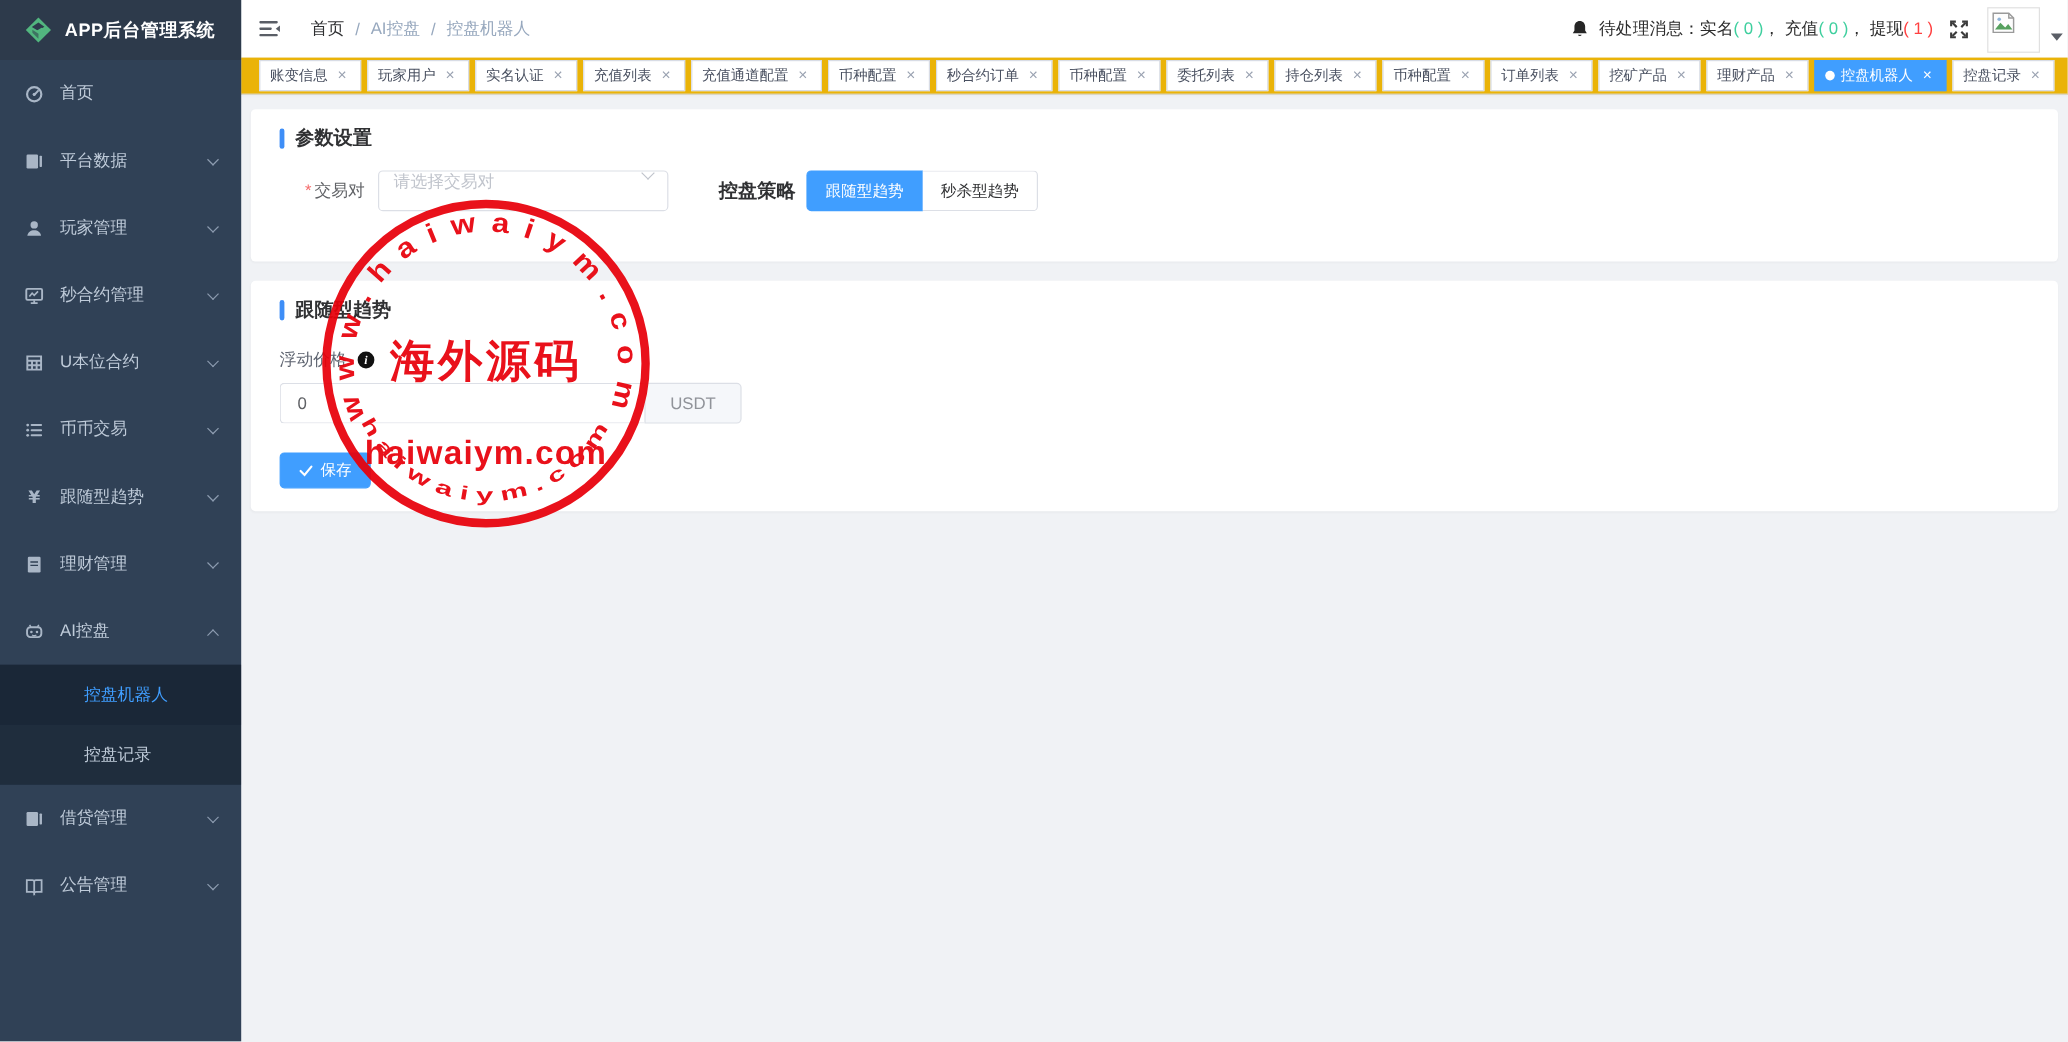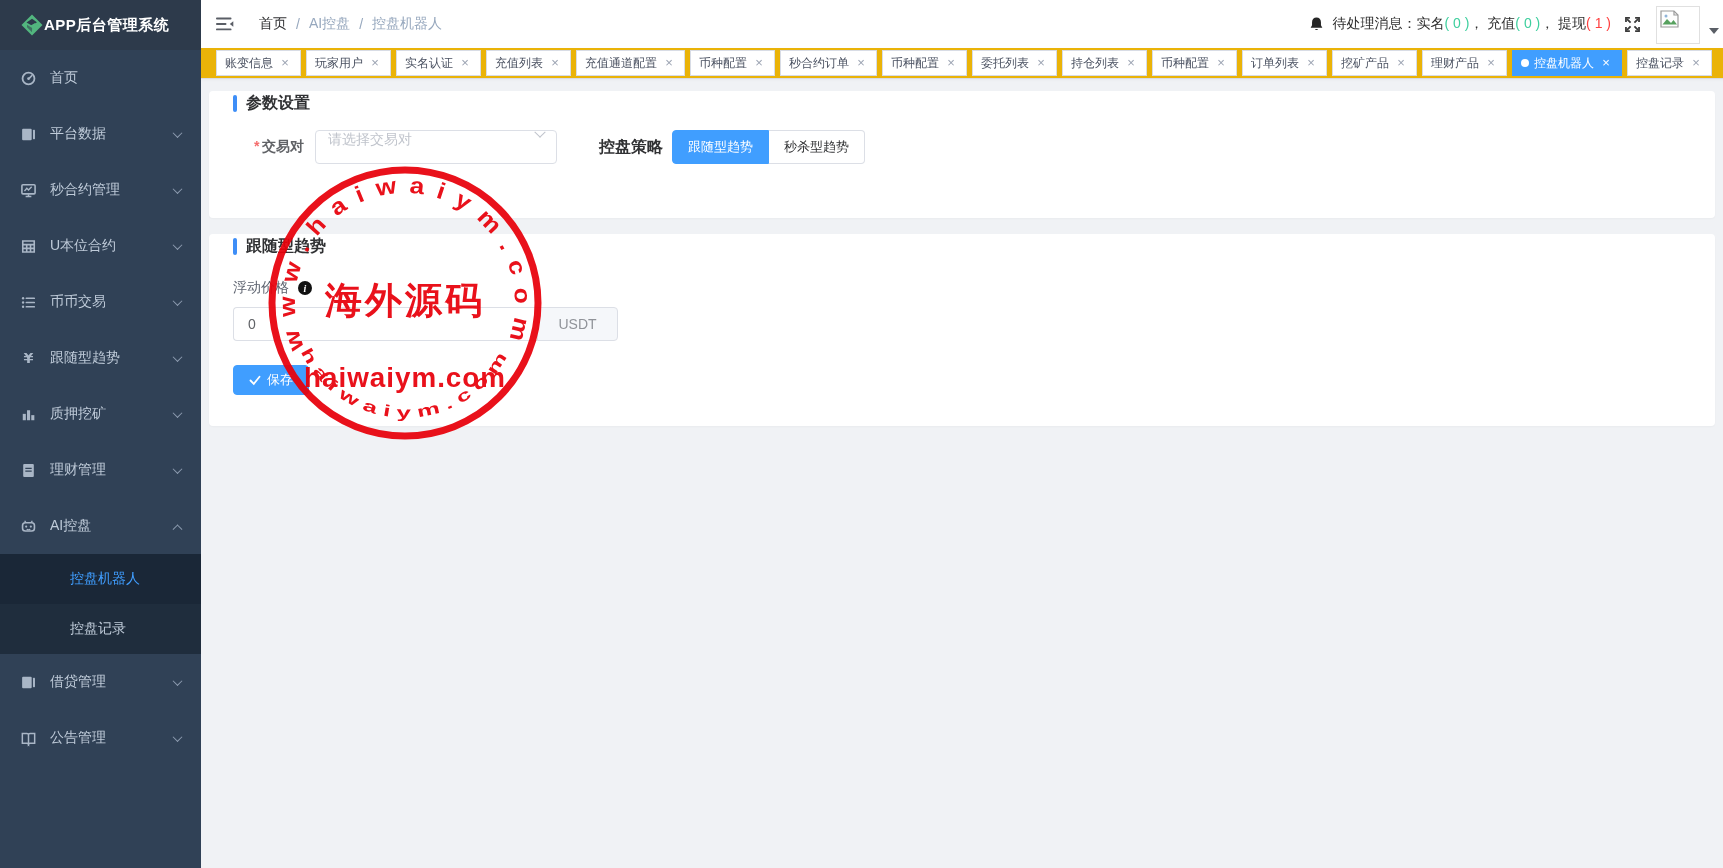--- a/index.html
+++ b/index.html
@@ -2,21 +2,21 @@
 <html><head>
 <meta charset="utf-8">
 <style>
   * { margin:0; padding:0; box-sizing:border-box; }
   html,body { width:1723px; height:868px; overflow:hidden; }
   body { font-family:"Liberation Sans","DejaVu Sans",sans-serif; background:#f0f2f5; }
   .page { position:relative; width:1723px; height:868px; overflow:hidden; }
 
   
   .sidebar { position:absolute; left:0; top:0; width:201px; height:868px; background:#304156; overflow:hidden; z-index:10; }
-  .logo-row { height:50px; display:flex; align-items:center; padding-left:20px; background:#2d3a4b; }
+  .logo-row { height:50px; display:flex; align-items:center; padding-left:20px; gap:10px; background:#2d3a4b; }
   .logo-title { color:#fff; font-size:15px; font-weight:bold; letter-spacing:.5px; }
   .menu-item { height:56px; display:flex; align-items:center; padding:0 20px; color:#bfcbd9; font-size:14px; cursor:pointer; }
   .menu-item svg.mi { width:17px; height:17px; color:#a9b6c6; margin-right:13px; flex:none; }
   .mlabel { flex:1; white-space:nowrap; }
   .chev { width:7px; height:7px; border-right:1.5px solid #8d9cb0; border-bottom:1.5px solid #8d9cb0; transform:rotate(45deg) translate(-1px,-1px); flex:none; }
   .chev.up { transform:rotate(-135deg) translate(-2px,-2px); }
   .submenu { background:#1f2d3d; }
   .submenu-item { height:50px; display:flex; align-items:center; padding-left:70px; font-size:14px; color:#bfcbd9; cursor:pointer; }
   .submenu-item.active { color:#409eff; background:#1a2737; }
 
@@ -38,28 +38,28 @@
   .tabbar { position:absolute; left:201px; top:48px; width:1686px; height:31px; background:#eab308; border-bottom:1px solid #d8dce5; display:flex; align-items:center; padding-left:15px; gap:5px; overflow:hidden; z-index:5; box-shadow:0 1px 3px rgba(0,21,41,.04); }
   .tab { height:26px; display:inline-flex; align-items:center; padding:0 8px; border:1px solid #d8dce5; background:#fff; color:#495060; font-size:12px; cursor:pointer; white-space:nowrap; }
   .tab .dot { width:8px; height:8px; border-radius:50%; background:#fff; margin-right:5px; display:none; }
   .tab.active { background:#409eff; border-color:#409eff; color:#fff; }
   .tab.active .dot { display:inline-block; }
   .tab .tab-close { margin-left:5px; font-size:13px; line-height:1; color:#9aa2b1; width:14px; height:14px; border-radius:50%; text-align:center; }
   .tab.active .tab-close { color:#fff; }
 
   
   .content { position:absolute; left:201px; top:79px; width:1522px; height:789px; background:#f0f2f5; overflow:hidden; }
-  .card { background:#fff; border-radius:4px; margin:16px 8px; padding:2px 12px; box-shadow:0 1px 2px rgba(0,0,0,.03); }
+  .card { background:#fff; border-radius:4px; margin:16px 8px; padding:14px 12px; box-shadow:0 1px 2px rgba(0,0,0,.03); }
   .card1 { margin-top:12px; height:127px; }
   .card2 { margin-top:14px; height:192px; }
   .sec-title { display:flex; align-items:center; gap:9px; padding-left:12px; }
   .sec-bar { width:4px; height:17px; background:#3e8ef7; border-radius:2px; }
   .sec-text { font-size:16px; font-weight:bold; color:#303133; }
   .form-row { display:flex; align-items:center; margin-top:16px; padding-left:12px; }
-  .pair-label { width:71px; text-align:right; font-size:14px; font-weight:bold; color:#606266; }
+  .pair-label { width:71px; text-align:right; font-size:14px; font-weight:normal; color:#606266; }
   .req { color:#f56c6c; margin-right:3px; font-size:14px; }
   .select { width:242px; height:34px; border:1px solid #dcdfe6; border-radius:4px; background:#fff; display:flex; align-items:flex-start; padding:0 12px; margin-left:11px; cursor:pointer; }
   .select .placeholder { color:#c0c4cc; font-size:14px; flex:1; white-space:nowrap; overflow:hidden; }
   .sel-chev { width:8px; height:8px; border-right:1.4px solid #c0c4cc; border-bottom:1.4px solid #c0c4cc; transform:rotate(45deg) translate(-2px,-2px); }
   .strategy-label { margin-left:42px; font-size:16px; font-weight:bold; color:#303133; }
   .radio-group { display:flex; margin-left:9px; }
   .radio-btn { height:34px; display:inline-flex; align-items:center; padding:0 15px; font-size:13px; border:1px solid #dcdfe6; background:#fff; color:#303133; cursor:pointer; }
   .radio-btn:first-child { border-radius:4px 0 0 4px; }
   .radio-btn:last-child { border-radius:0 4px 4px 0; border-left:none; }
   .radio-btn.active { background:#409eff; border-color:#409eff; color:#fff; }
@@ -171,20 +171,27 @@
         </div>
         <div class="menu-item">
           <svg class="mi">
             <use href="#sym-platform-data"></use>
           </svg>
           <span class="mlabel">平台数据</span>
           <span class="chev"></span>
         </div>
         <div class="menu-item">
           <svg class="mi">
+            <use href="#sym-players"></use>
+          </svg>
+          <span class="mlabel">玩家管理</span>
+          <span class="chev"></span>
+        </div>
+        <div class="menu-item">
+          <svg class="mi">
             <use href="#sym-seconds-contract"></use>
           </svg>
           <span class="mlabel">秒合约管理</span>
           <span class="chev"></span>
         </div>
         <div class="menu-item">
           <svg class="mi">
             <use href="#sym-u-contract"></use>
           </svg>
           <span class="mlabel">U本位合约</span>
@@ -195,27 +202,20 @@
             <use href="#sym-spot-trade"></use>
           </svg>
           <span class="mlabel">币币交易</span>
           <span class="chev"></span>
         </div>
         <div class="menu-item">
           <svg class="mi">
             <use href="#sym-exchange"></use>
           </svg>
           <span class="mlabel">跟随型趋势</span>
-          <span class="chev"></span>
-        </div>
-        <div class="menu-item">
-          <svg class="mi">
-            <use href="#sym-staking-mining"></use>
-          </svg>
-          <span class="mlabel">质押挖矿</span>
           <span class="chev"></span>
         </div>
         <div class="menu-item">
           <svg class="mi">
             <use href="#sym-wealth"></use>
           </svg>
           <span class="mlabel">理财管理</span>
           <span class="chev"></span>
         </div>
         <div class="menu-item">

